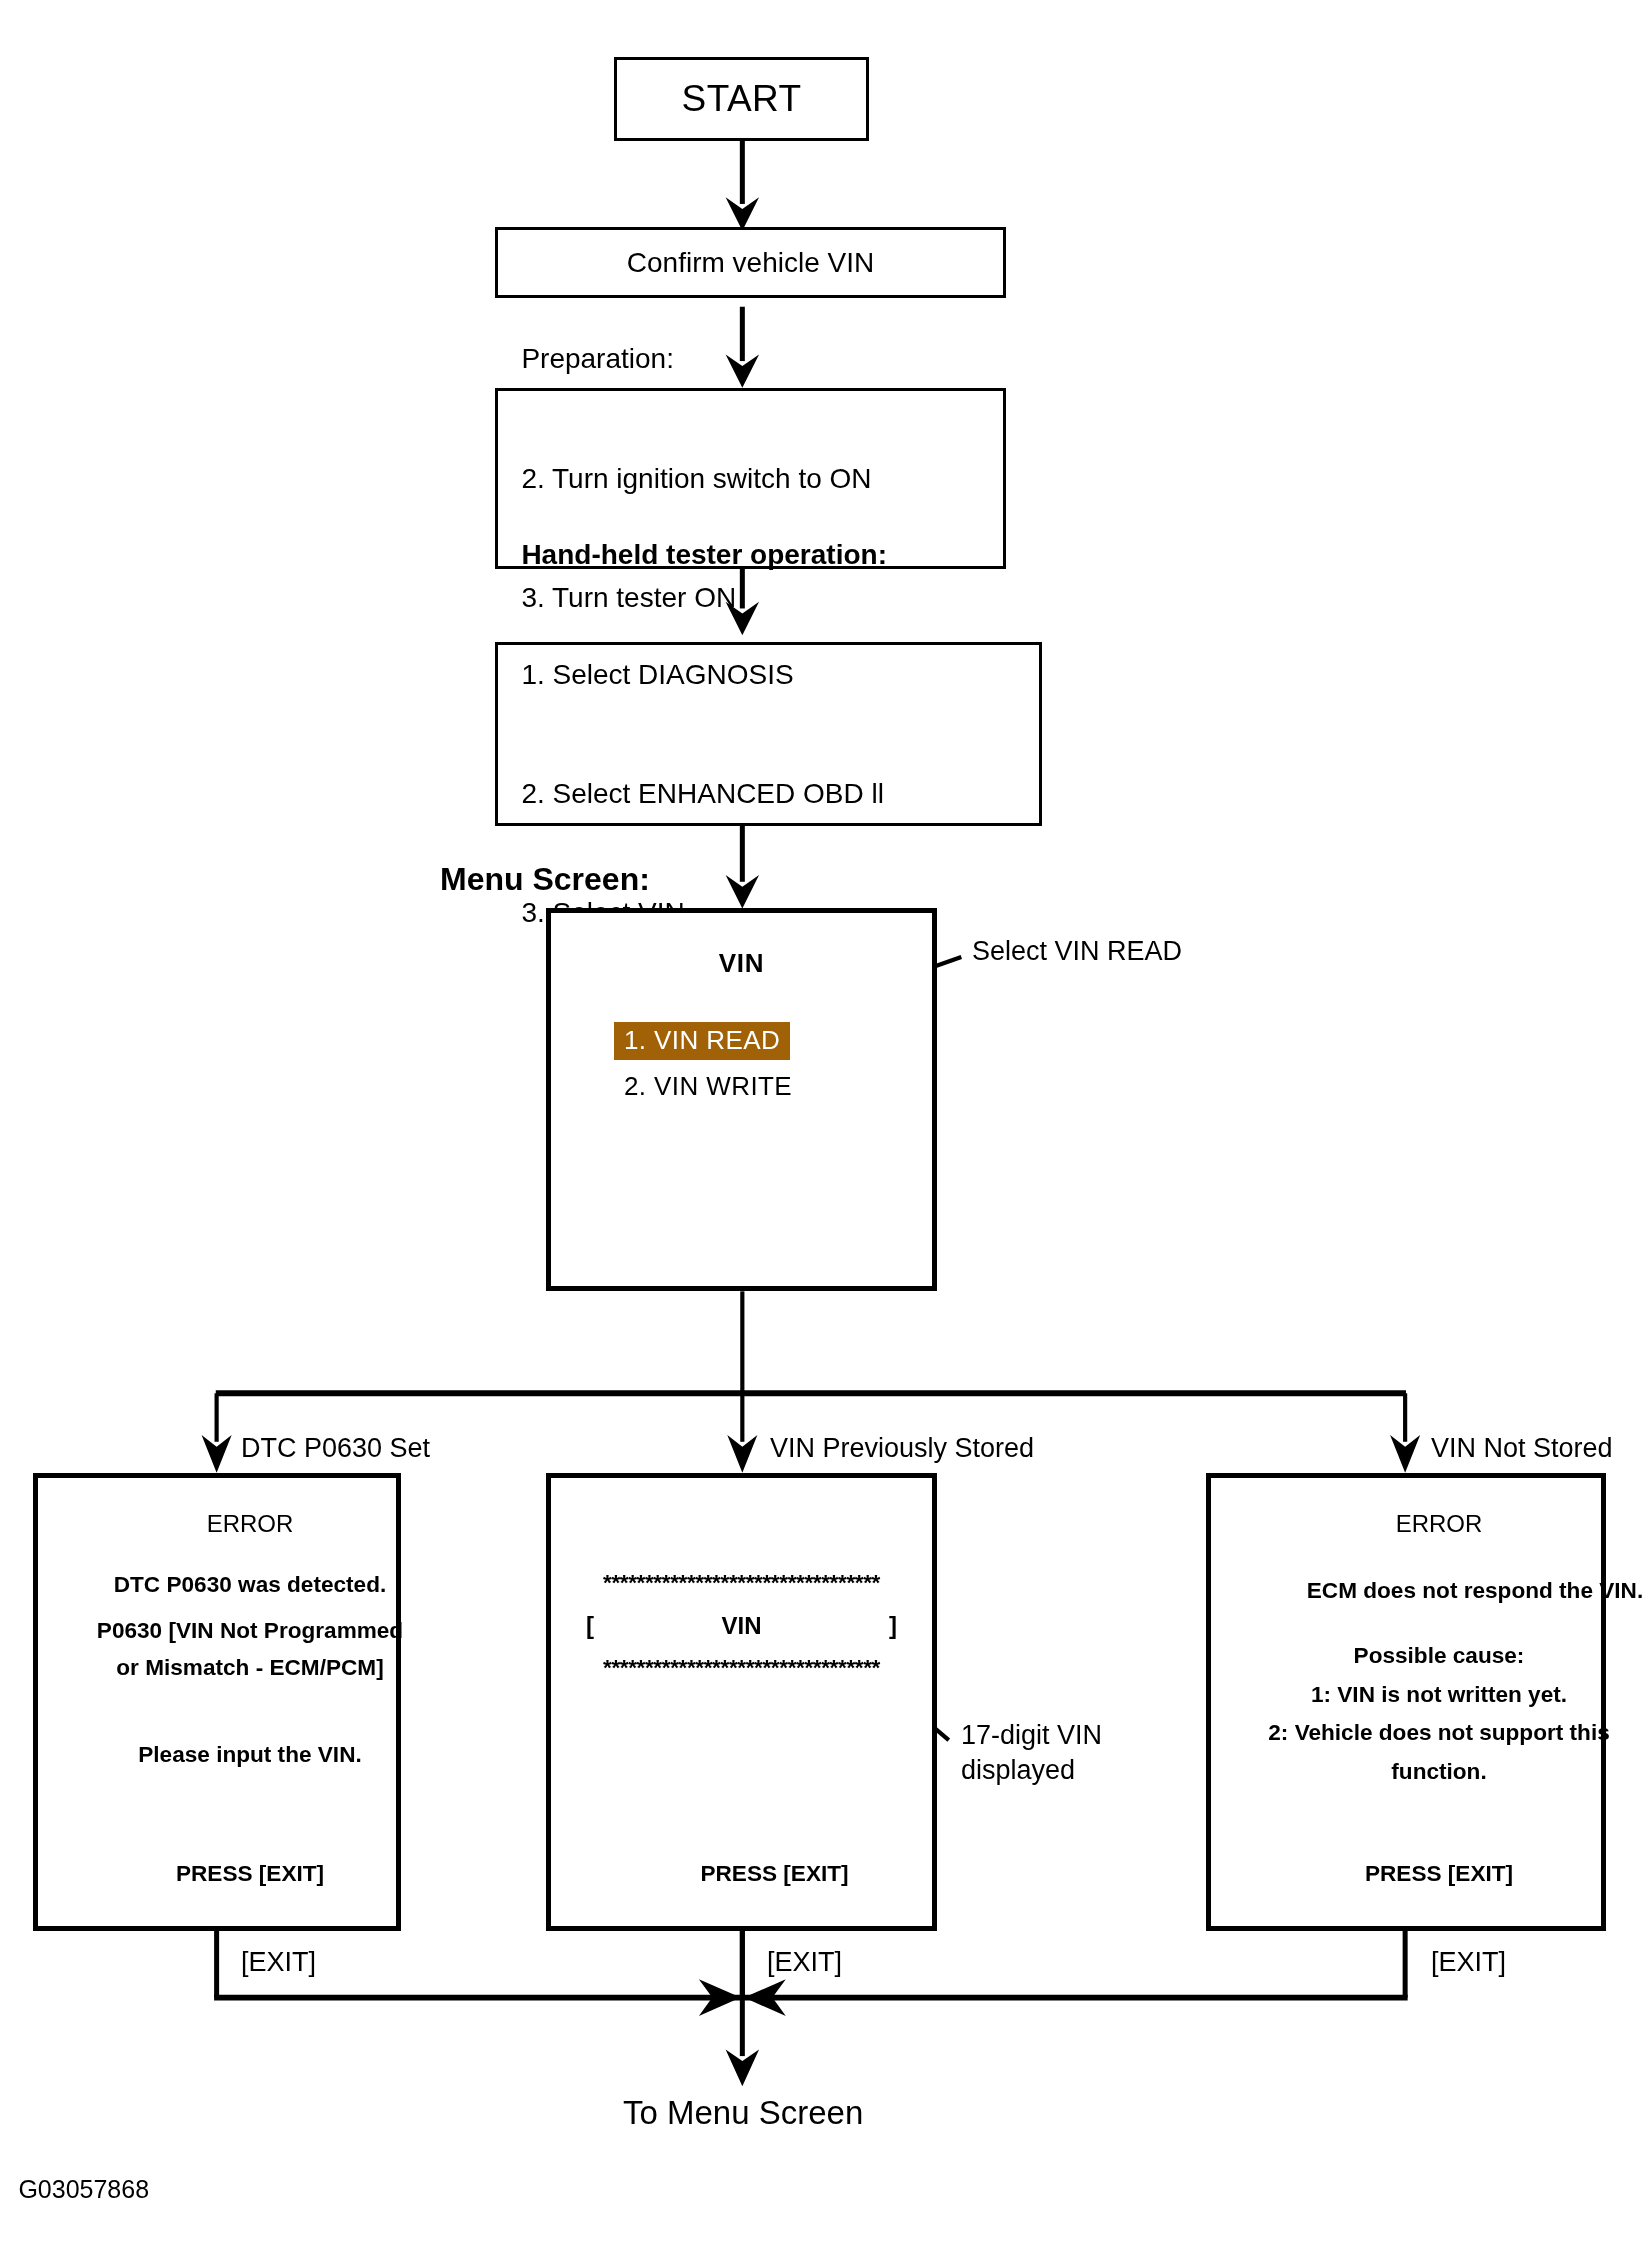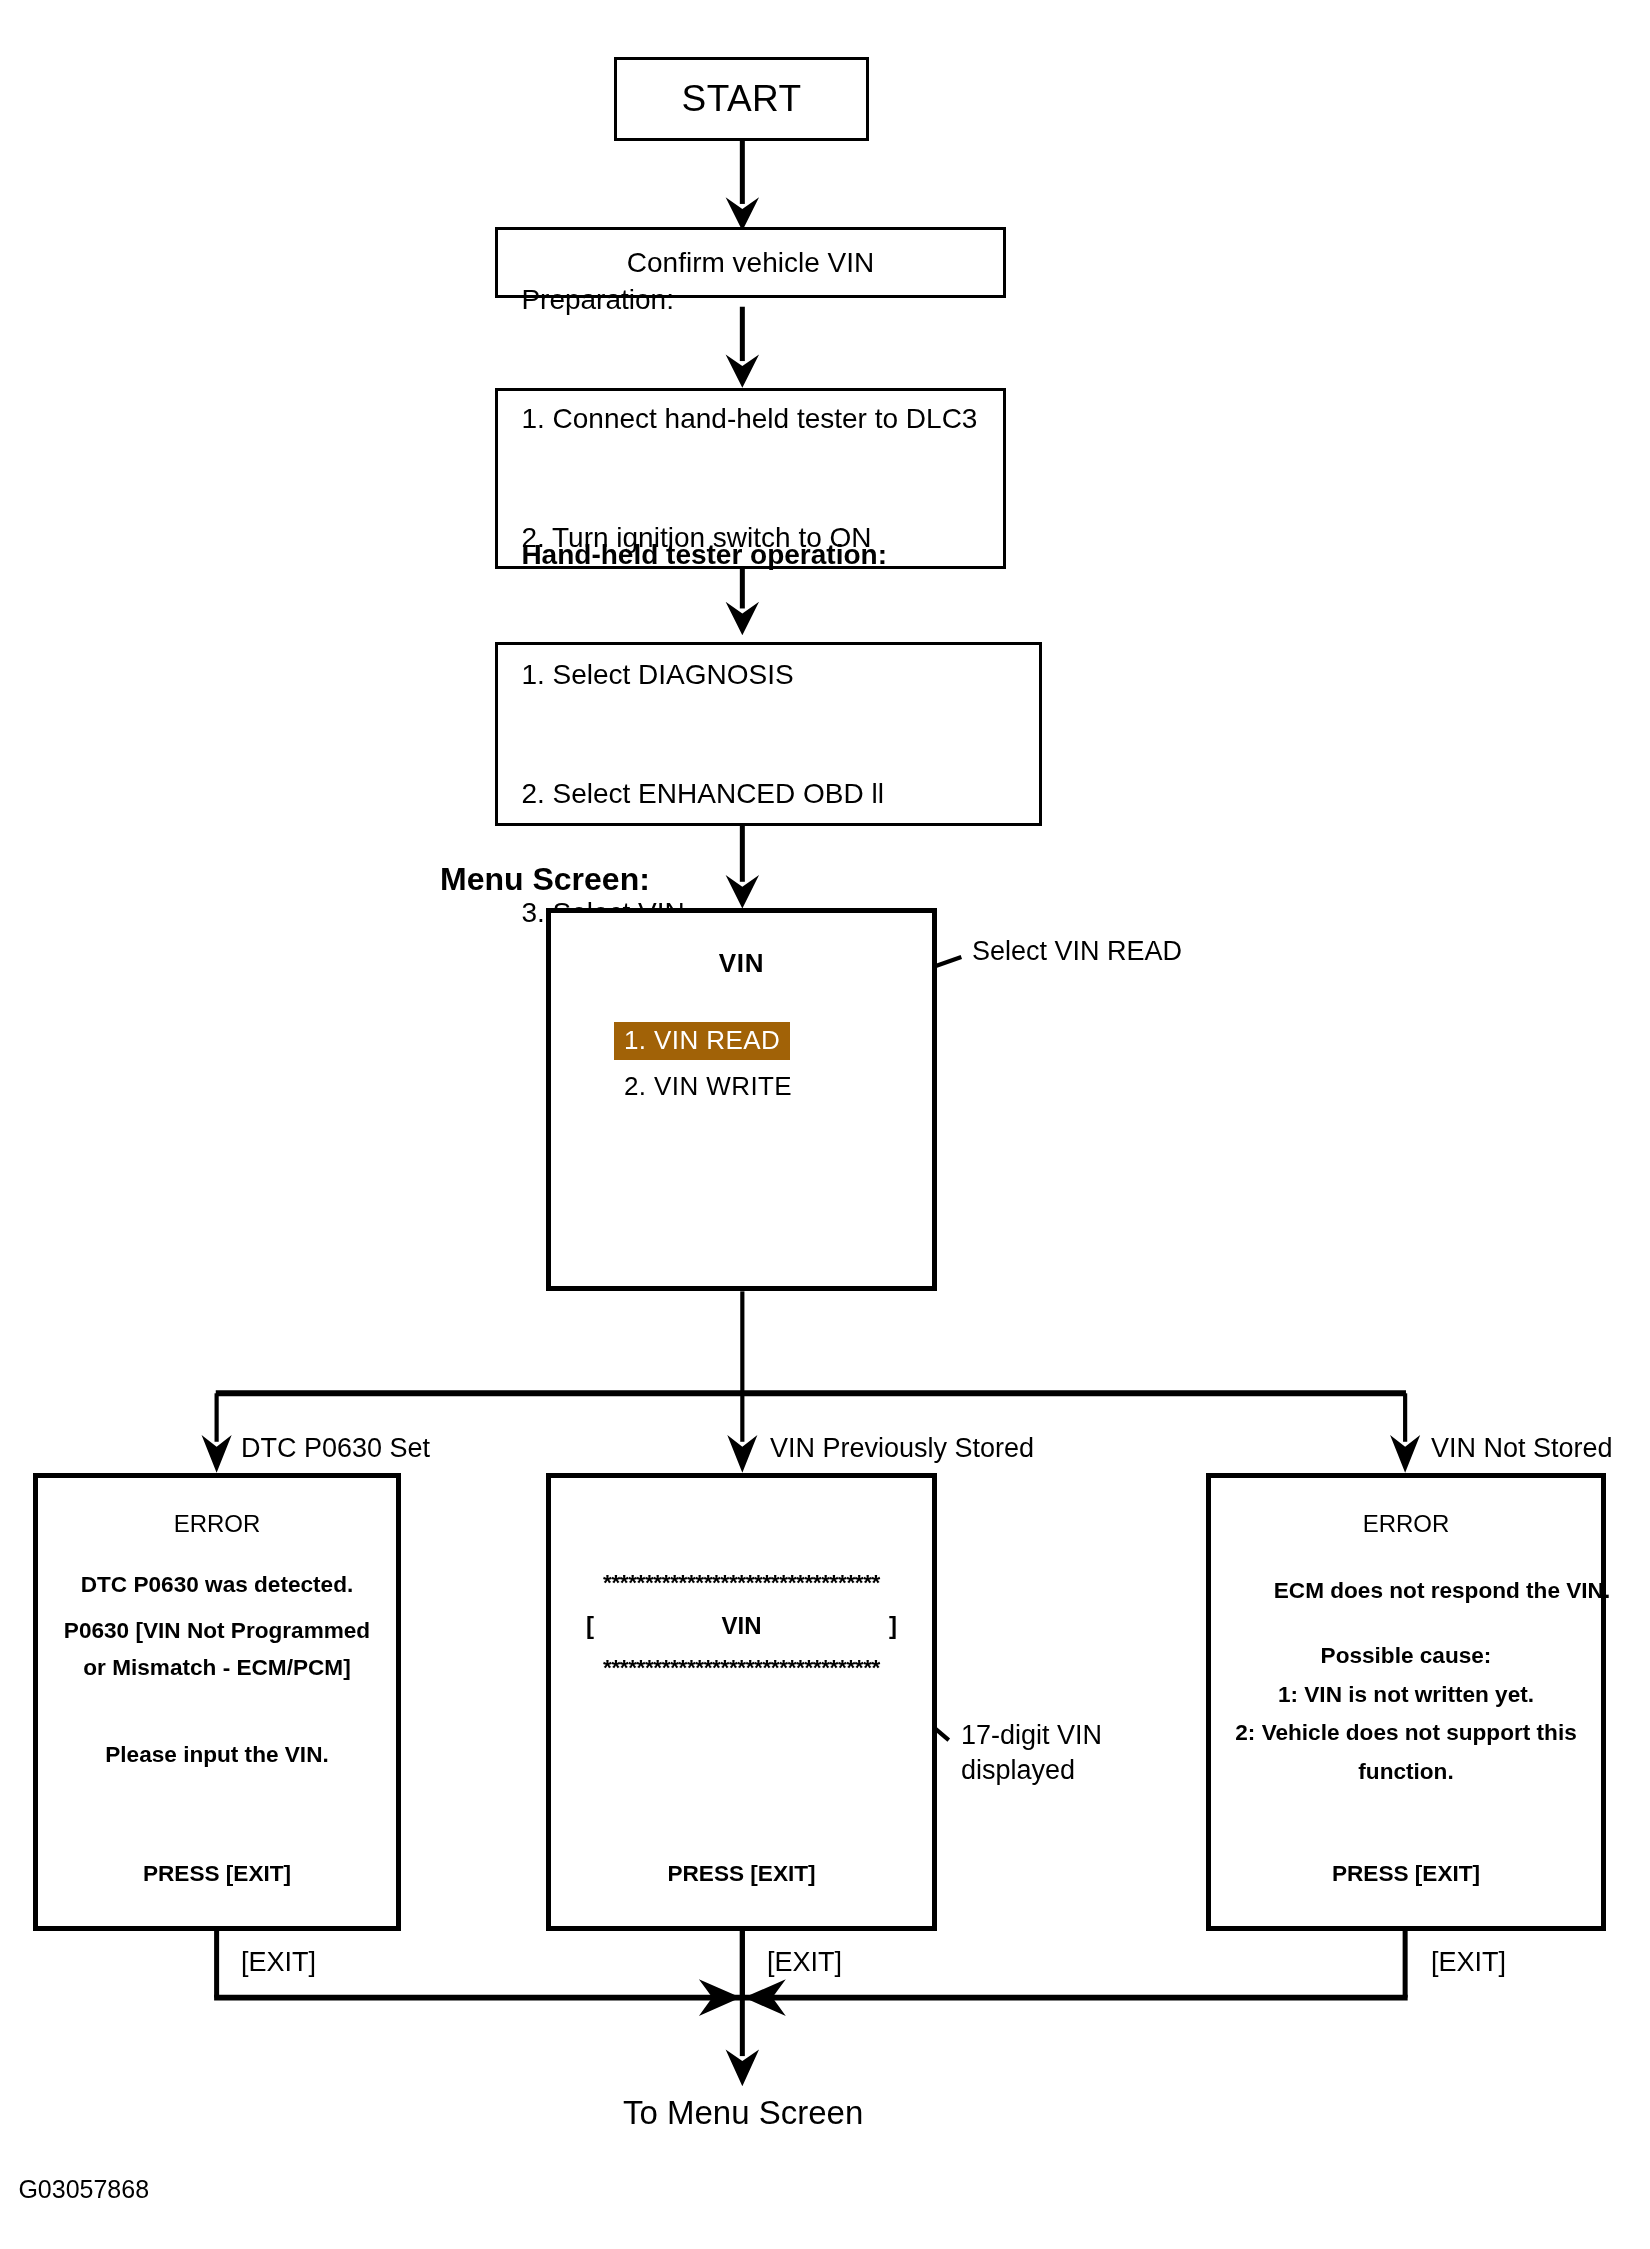--- a/index.html
+++ b/index.html
@@ -98,20 +98,21 @@
     padding: 3.3px 10px 4.2px 10px;
   }
   .tester-line {
     position: absolute;
     width: 100%;
     left: 0;
     text-align: center;
     font-weight: bold;
     font-size: 22.6px;
     white-space: nowrap;
+    padding-left: 33px;
   }
   .tester-line.reg { font-weight: normal; }
   .stars {
     position: absolute;
     width: 100%;
     left: 0;
     text-align: center;
     font-weight: bold;
     font-size: 22.6px;
     letter-spacing: -0.4px;
@@ -200,21 +201,20 @@
     <span>START</span>
   </div>
 
   <div class="box ctr t-plain" style="left:495px; top:227px; width:511px; height:71px;">
     <span>Confirm vehicle VIN</span>
   </div>
 
   <div class="box pad" style="left:495px; top:388px; width:511px; height:181px; display:flex; align-items:center;">
     <div class="t-list">
       <div>Preparation:</div>
-      <div>1. Connect hand-held tester to DLC3</div>
       <div>2. Turn ignition switch to ON</div>
       <div>3. Turn tester ON</div>
     </div>
   </div>
 
   <div class="box pad" style="left:495px; top:642px; width:547px; height:184px; display:flex; align-items:center;">
     <div class="t-list">
       <div style="font-weight:bold;">Hand-held tester operation:</div>
       <div>1. Select DIAGNOSIS</div>
       <div>2. Select ENHANCED OBD ll</div>

